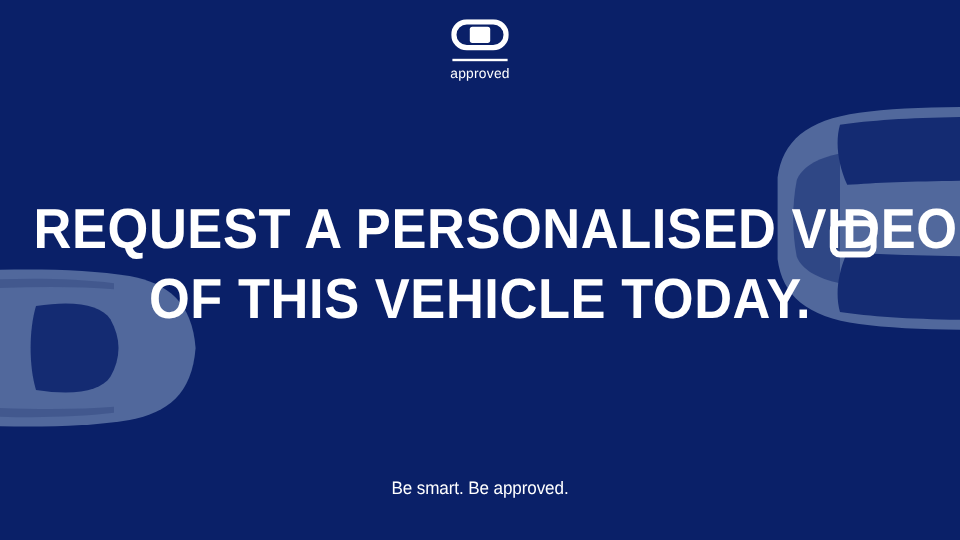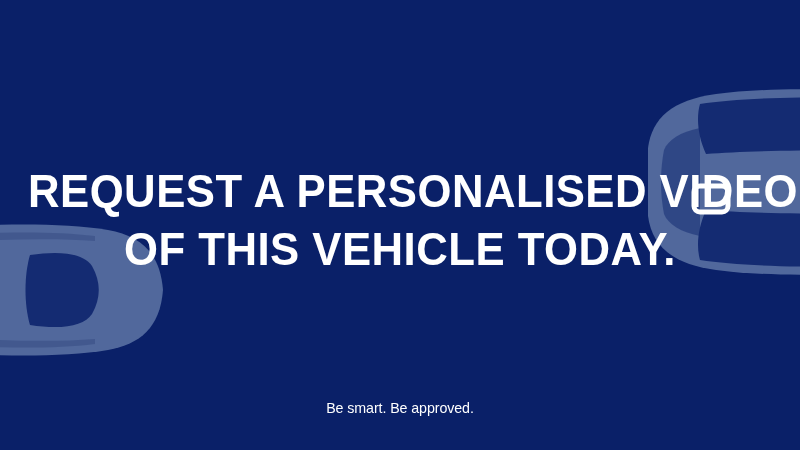--- a/index.html
+++ b/index.html
@@ -124,20 +124,28 @@
       <path d="M664,150
                C 668,140 680,132 700,128
                L 700,236
                C 680,232 668,224 664,214
                C 660,194 660,170 664,150 Z" fill="#142B72" opacity="0.55"></path>
 
       <rect x="694" y="186" width="34" height="26" rx="6" fill="none" stroke="#FFFFFF" stroke-width="5"></rect>
     </g>
   </svg>
 
+  <div class="brand">
+    <svg class="brand-mark" width="48" height="26" viewBox="0 0 48 26">
+      <rect x="2.2" y="2.2" width="43.6" height="21.6" rx="10.8" fill="none" stroke="#FFFFFF" stroke-width="4.4"></rect>
+      <rect x="15.5" y="6.2" width="17" height="13.6" rx="2.2" fill="#FFFFFF"></rect>
+    </svg>
+    <div class="brand-rule"></div>
+    <div class="brand-word">approved</div>
+  </div>
 
   <div class="headline">
     <span class="headline-line">REQUEST A PERSONALISED VIDEO</span>
     <span class="headline-line">OF THIS VEHICLE TODAY.</span>
   </div>
 
   <div class="tagline">Be smart. Be approved.</div>
 
 </div>
 

